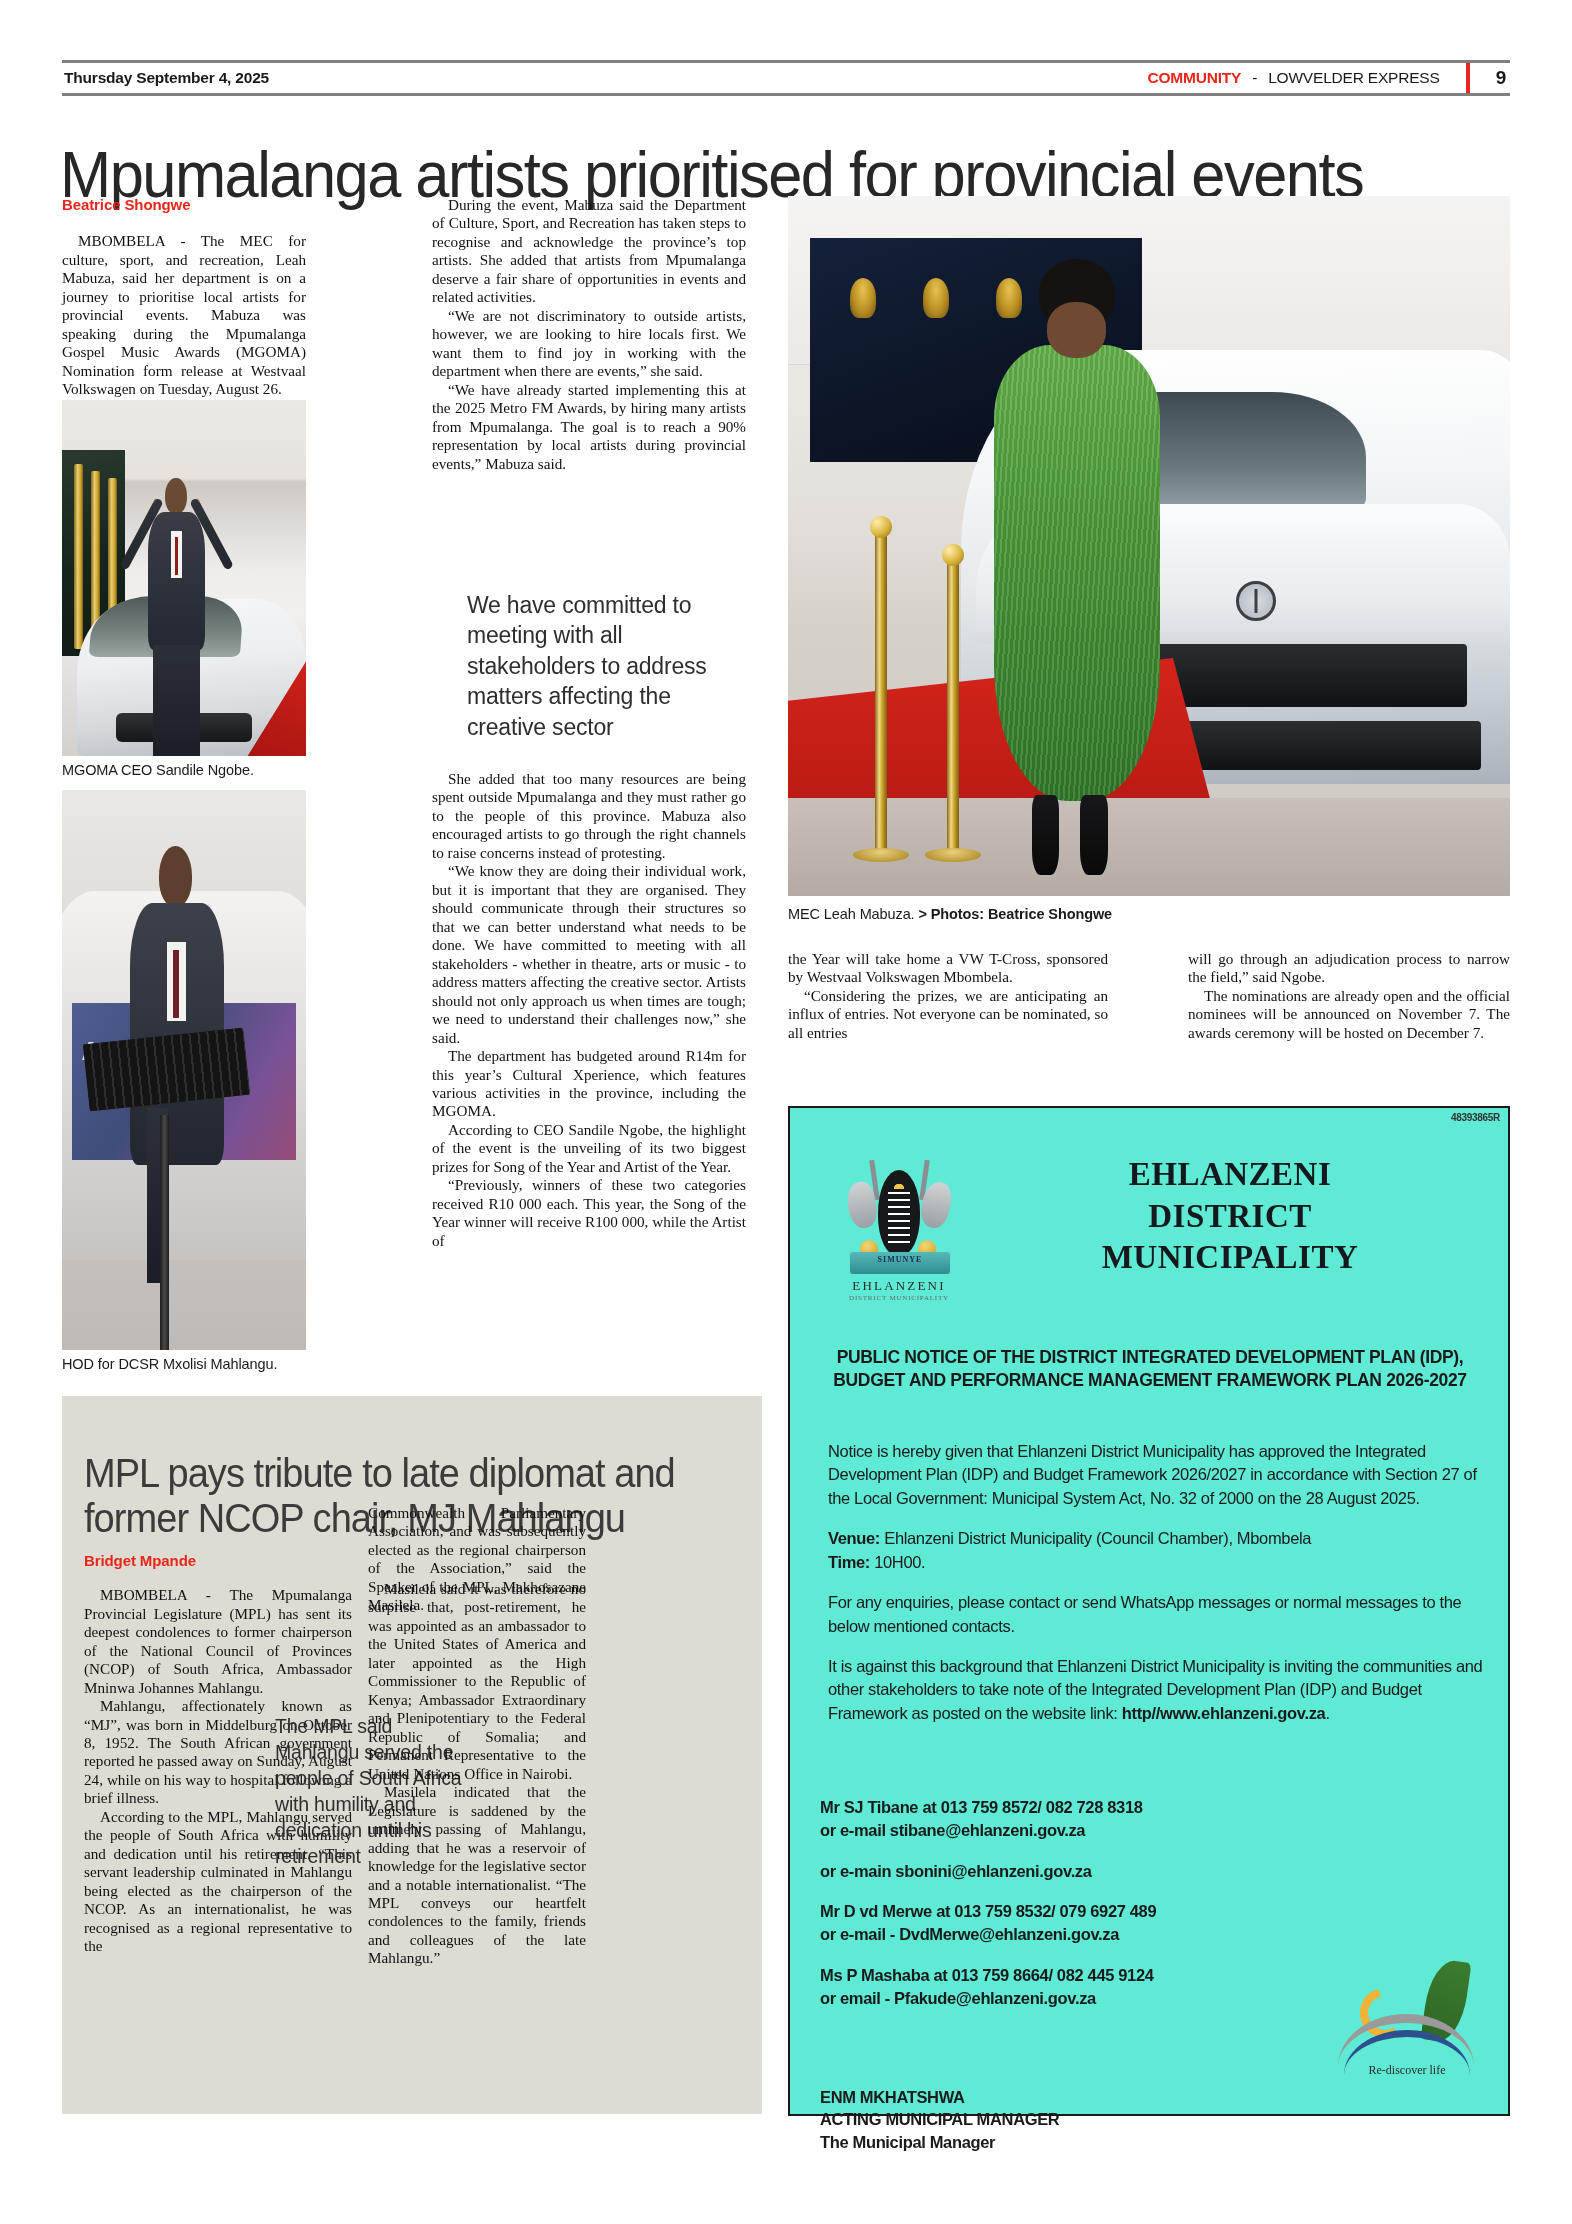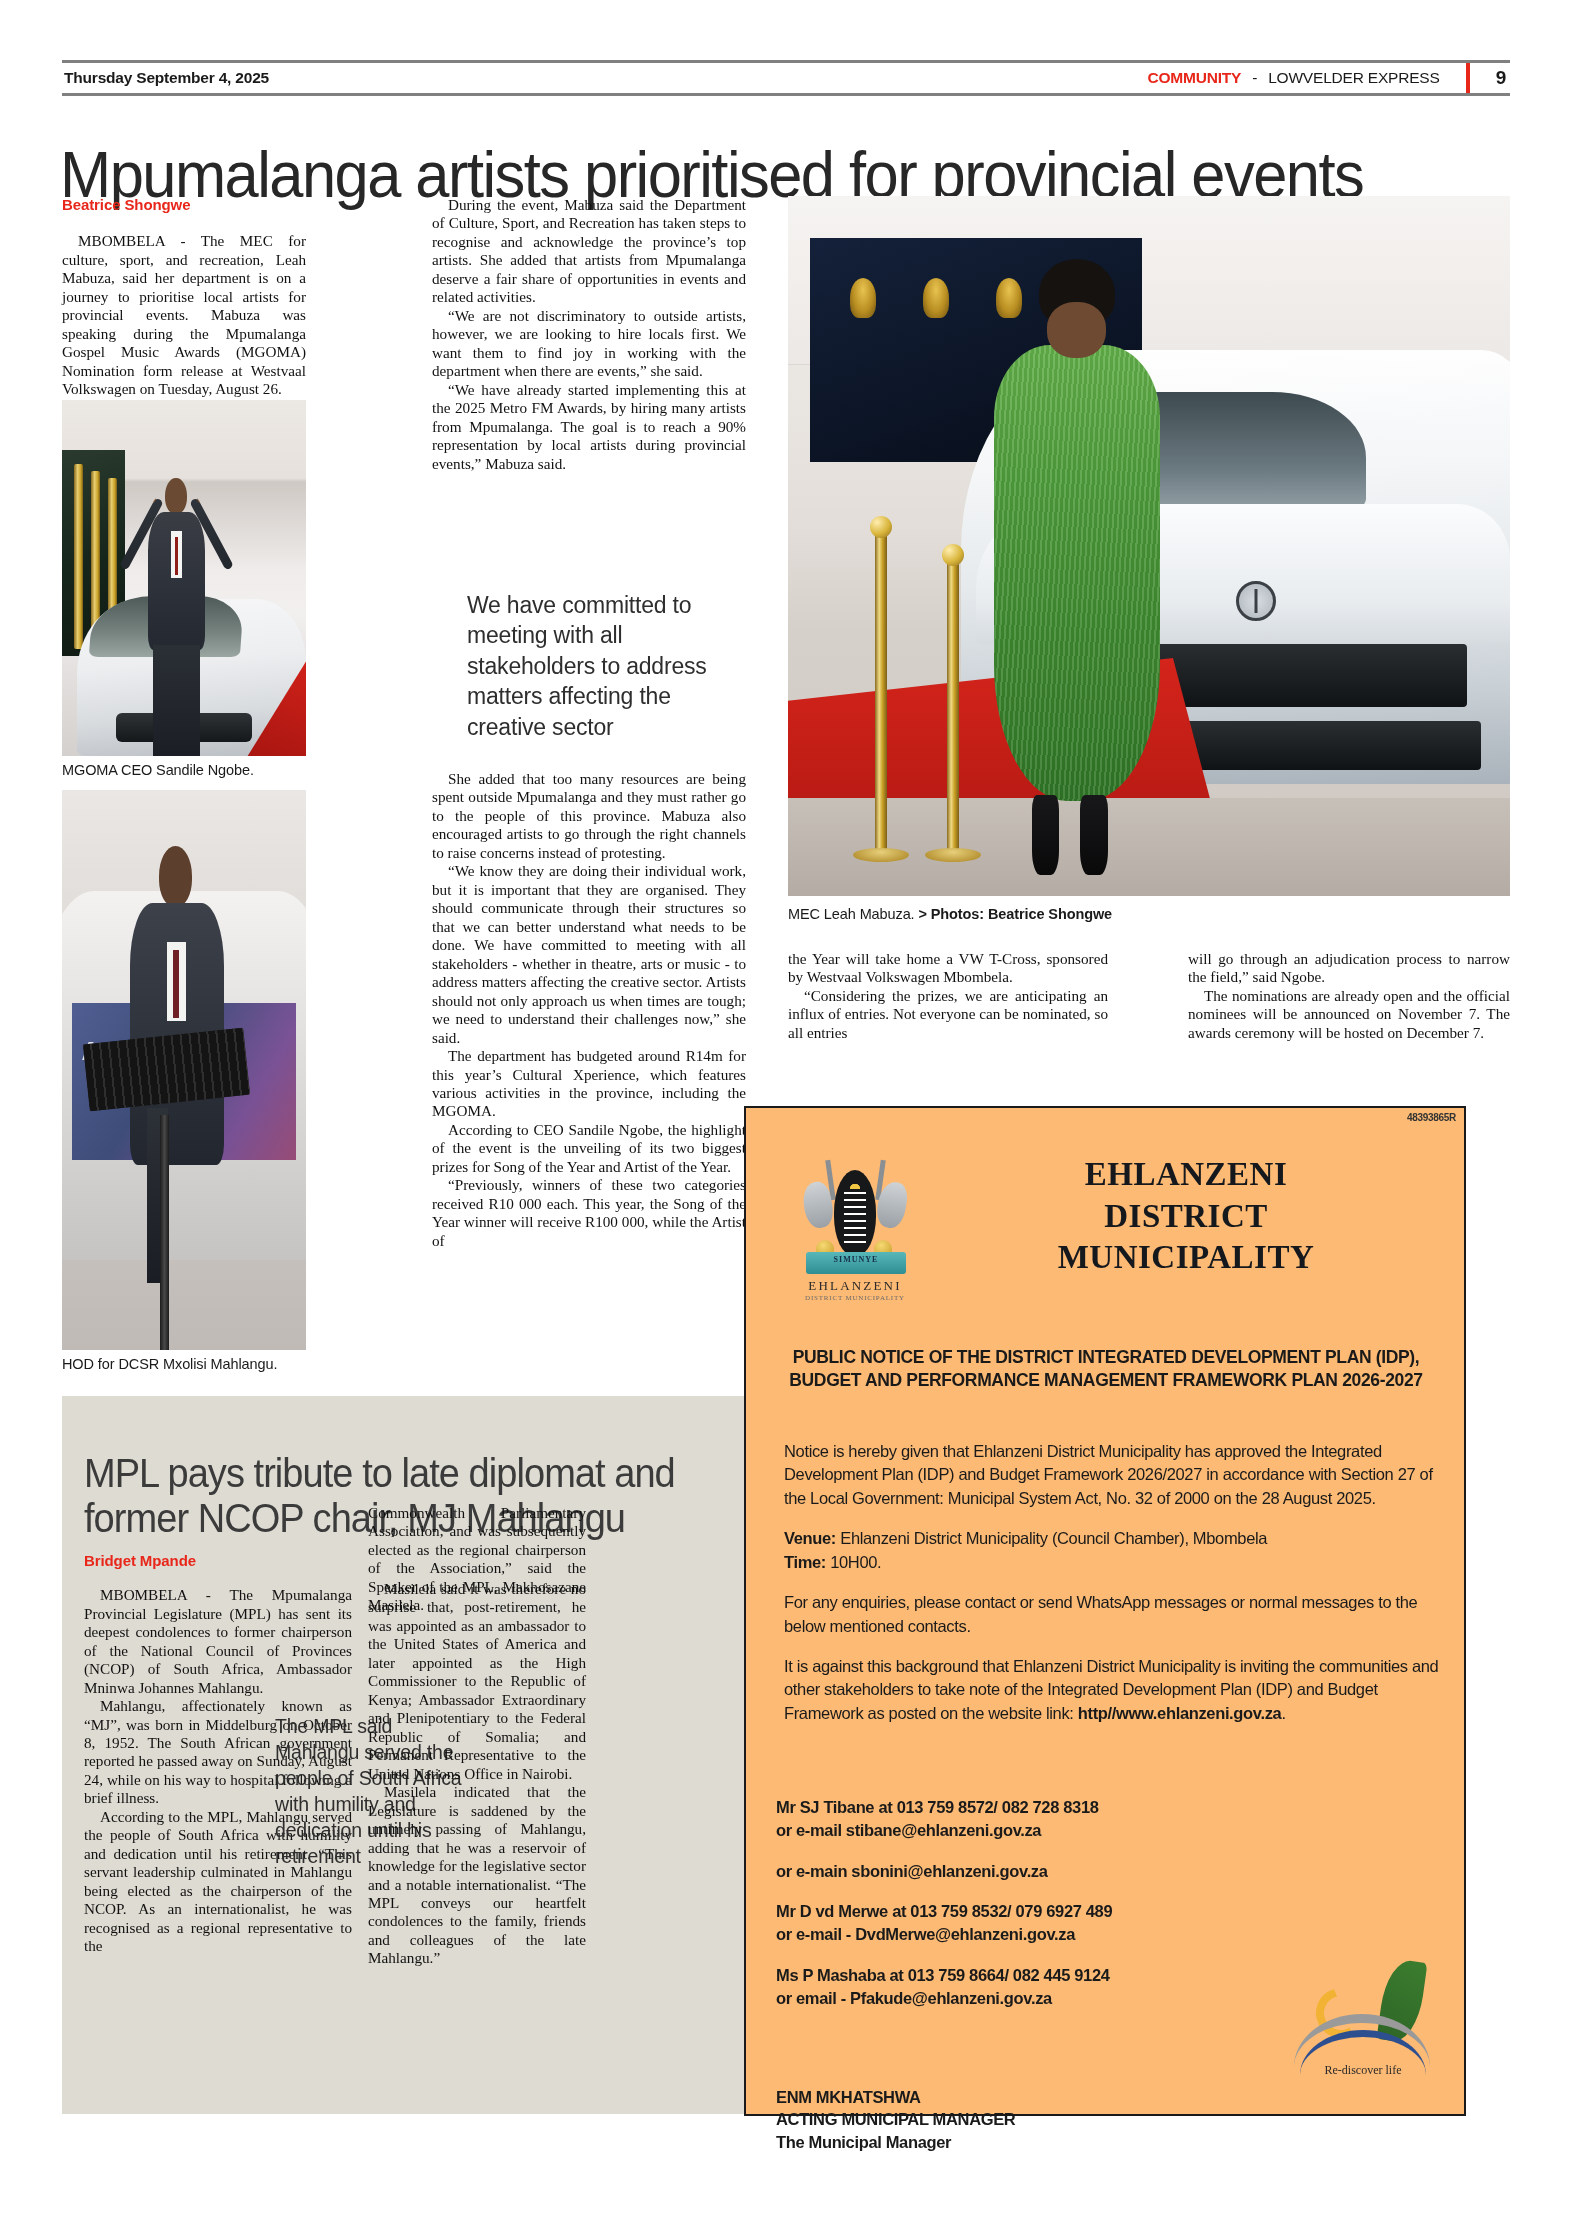--- a/index.html
+++ b/index.html
@@ -357,26 +357,26 @@
     position:absolute; left:22px; top:22px; width:660px;
     font-family:"Liberation Sans", sans-serif;
     font-weight:normal; font-size:40px; line-height:1.12;
     letter-spacing:-1.0px; color:#3b3b3b;
     transform: scaleX(0.95); transform-origin: left top;
   }
 
   
   .notice {
     position:absolute;
-    left: 744px;
+    left: 788px;
     top: 1106px;
     width: 722px;
     height: 1010px;
     border: 2px solid #1a1a1a;
-    background:#fdba74;
+    background:#5eead4;
     box-sizing: border-box;
   }
   .notice-ref {
     position:absolute; right:8px; top:4px;
     font-family:"Liberation Sans", sans-serif;
     font-size:10px; font-weight:bold; color:#333;
     letter-spacing:-0.3px;
   }
   .notice-title {
     position:absolute; left:230px; top:46px; width:420px;

